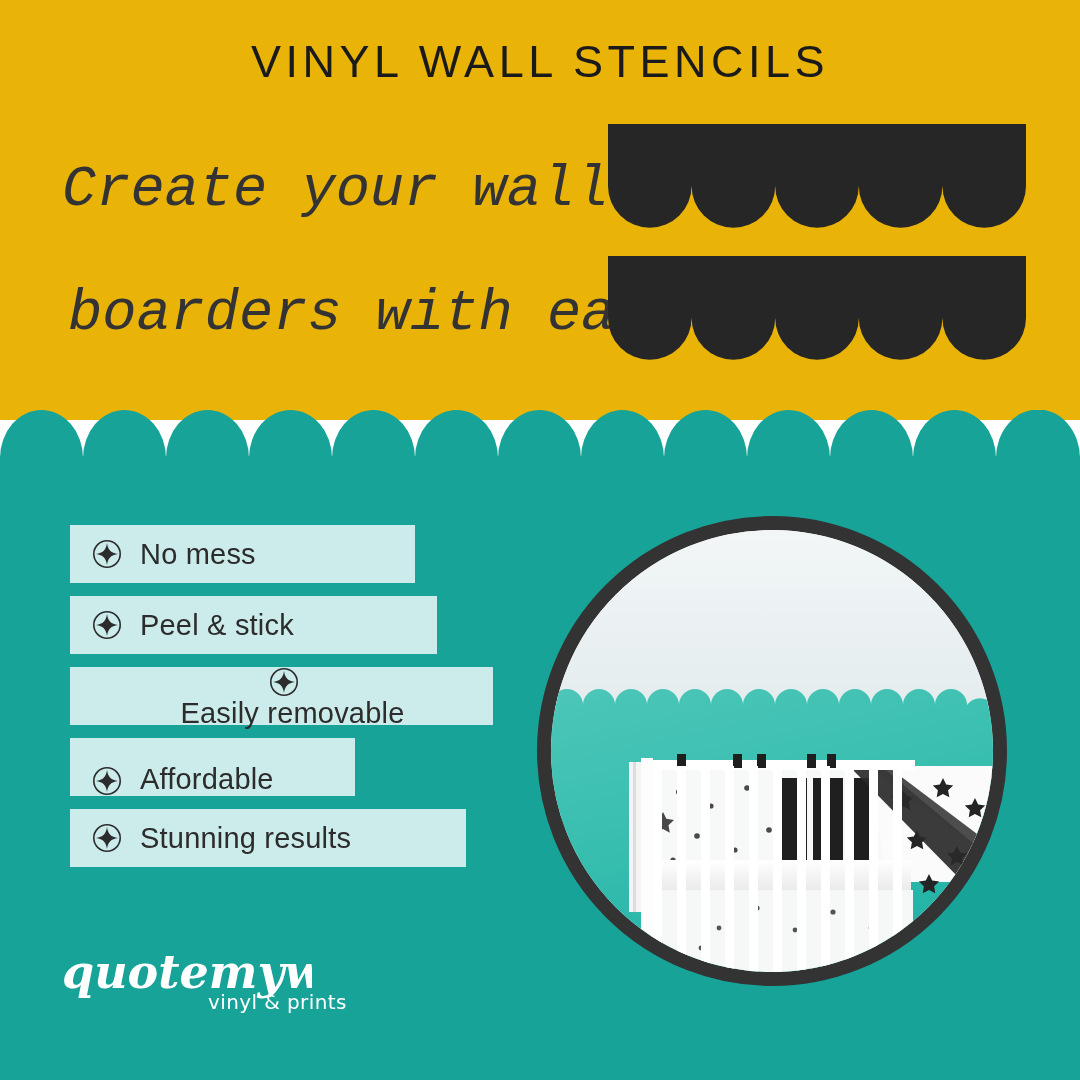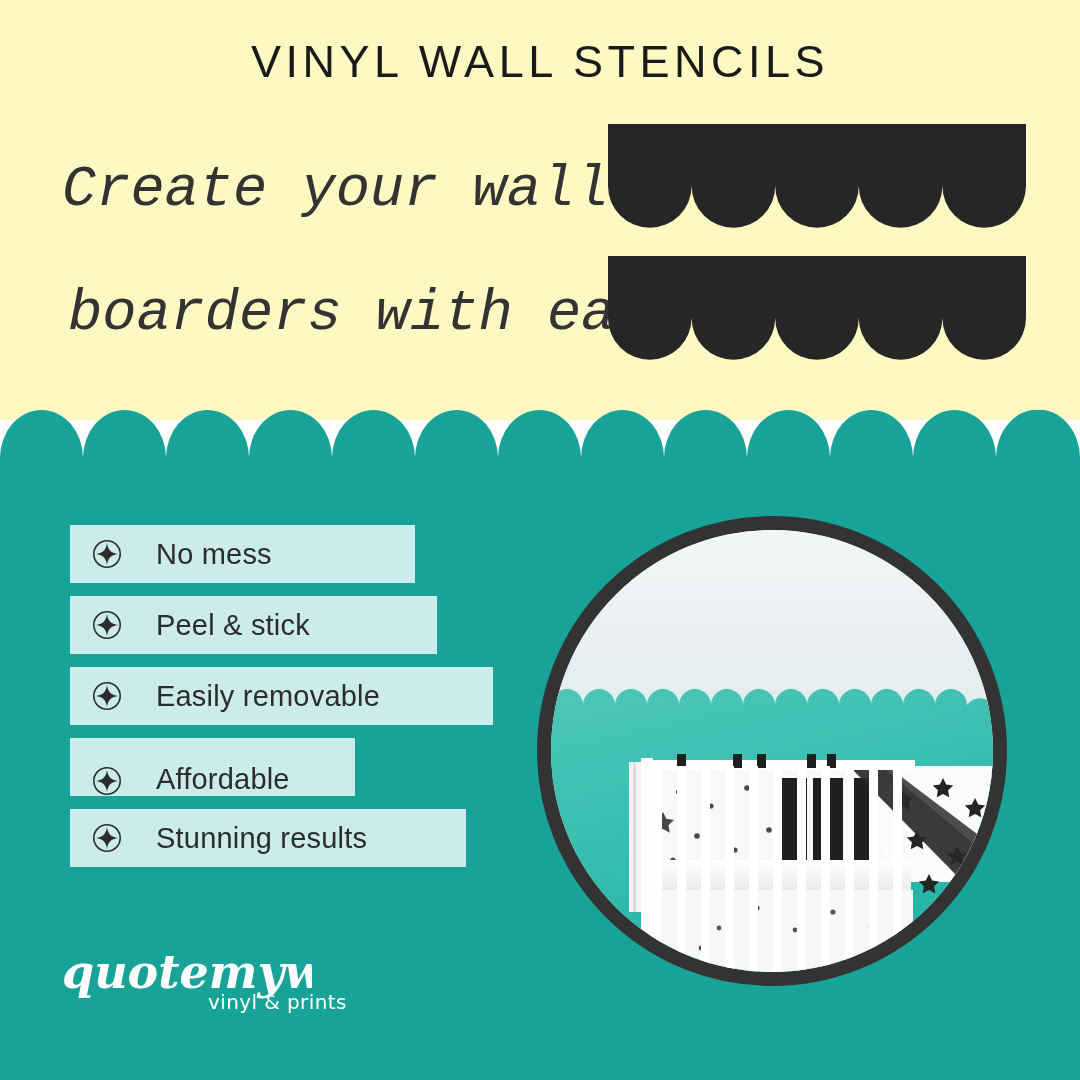--- a/index.html
+++ b/index.html
@@ -20,21 +20,21 @@
     overflow: hidden;
     background: #ffffff;
   }
 
   
   #top-section {
     position: absolute;
     left: 0; top: 0;
     width: 1080px;
     height: 420px;
-    background: #fef9c3;
+    background: #eab308;
   }
   #headline-title {
     position: absolute;
     left: 0; top: 36px;
     width: 1080px;
     text-align: center;
     font-family: "Liberation Sans", sans-serif;
     font-size: 45px;
     font-weight: 400;
     letter-spacing: 4.5px;
@@ -100,21 +100,20 @@
     width: 430px;
   }
   .feature-pill {
     display: flex;
     align-items: center;
     height: 58px;
     margin-bottom: 13px;
     background: #cceceb;
     padding-left: 22px;
     box-sizing: border-box;
-    gap: 16px;
   }
   .feature-icon {
     flex: 0 0 auto;
     width: 30px;
     height: 30px;
     margin-right: 18px;
     display: block;
   }
   .feature-label {
     font-family: "Liberation Sans", sans-serif;
@@ -233,21 +232,21 @@
     </div>
 
     <div class="feature-pill" style="width: 367px;">
       <svg class="feature-icon" viewBox="0 0 30 30">
         <circle cx="15" cy="15" r="13.2" fill="none" stroke="#2c2c2c" stroke-width="1.6"></circle>
         <path fill="#2c2c2c" d="M15,4 C16,11 19,14 26,15 C19,16 16,19 15,26 C14,19 11,16 4,15 C11,14 14,11 15,4 Z"></path>
       </svg>
       <span class="feature-label">Peel &amp; stick</span>
     </div>
 
-    <div class="feature-pill" style="width: 423px;">
+    <div class="feature-pill" style="width: 423px; flex-direction: column;">
       <svg class="feature-icon" viewBox="0 0 30 30">
         <circle cx="15" cy="15" r="13.2" fill="none" stroke="#2c2c2c" stroke-width="1.6"></circle>
         <path fill="#2c2c2c" d="M15,4 C16,11 19,14 26,15 C19,16 16,19 15,26 C14,19 11,16 4,15 C11,14 14,11 15,4 Z"></path>
       </svg>
       <span class="feature-label">Easily removable</span>
     </div>
 
     <div class="feature-pill" style="width: 285px; align-items: flex-end;">
       <svg class="feature-icon" viewBox="0 0 30 30">
         <circle cx="15" cy="15" r="13.2" fill="none" stroke="#2c2c2c" stroke-width="1.6"></circle>

